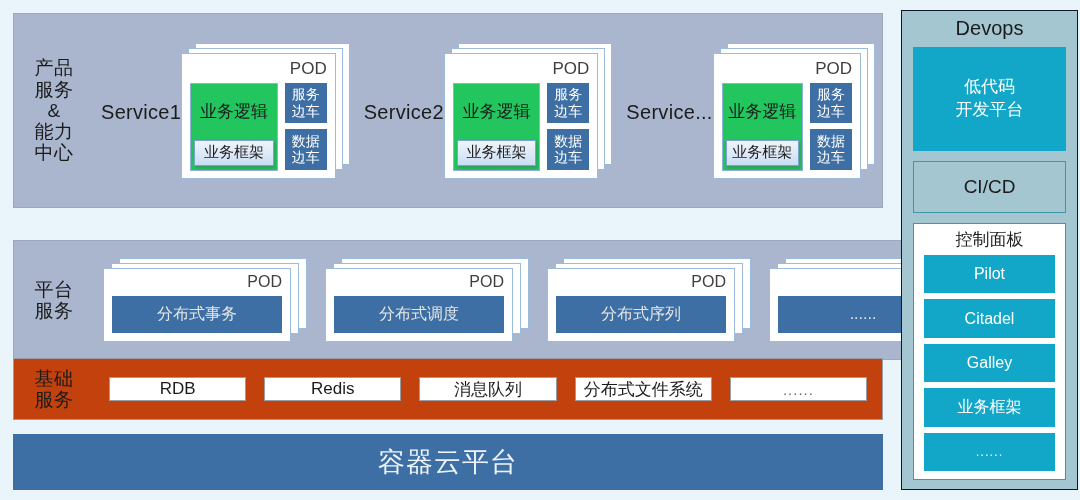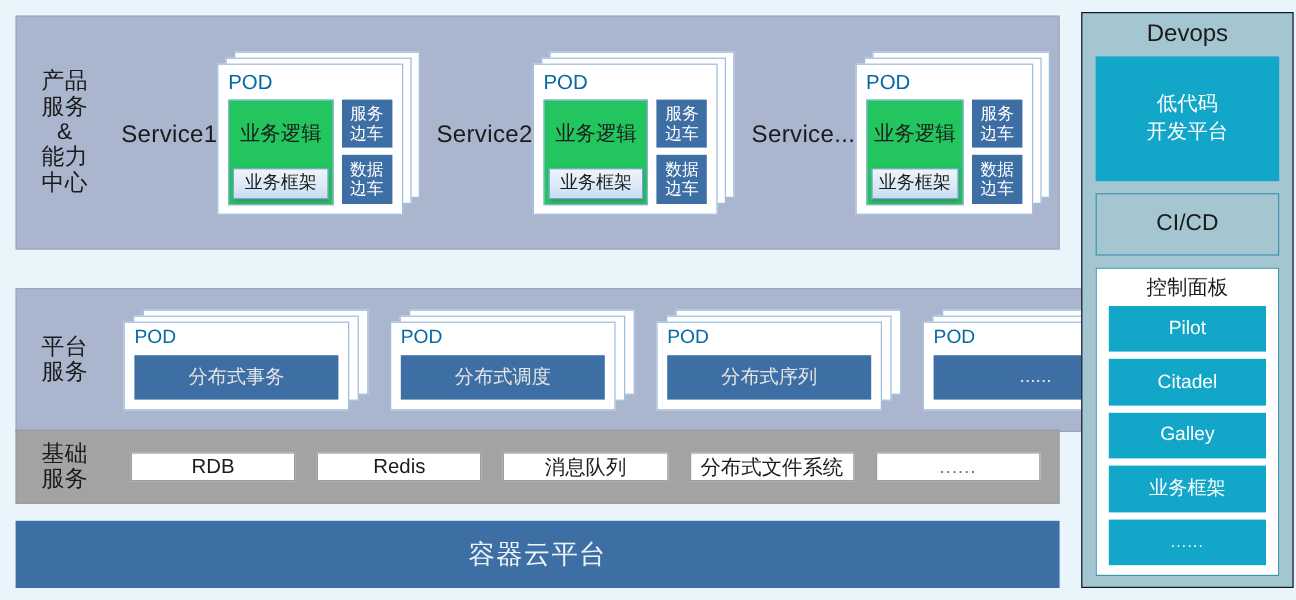--- a/index.html
+++ b/index.html
@@ -14,21 +14,21 @@
 
   
   .band{
     position:absolute;
     box-sizing:border-box;
     border:1px solid #9aa7bd;
     background:#a9b6ce;
     display:flex;
     align-items:stretch;
   }
-  .band.gray{background:#a3a3a3;border-color:#9a9da3;}
+  .band.gray{background:#c2410c;border-color:#9a9da3;}
   .band-label{
     width:80px;
     flex:0 0 80px;
     display:flex;
     align-items:center;
     justify-content:center;
     text-align:center;
     color:#1b1b1b;
     font-size:19px;
     line-height:1.12;
@@ -70,23 +70,23 @@
     position:absolute;
     left:0;top:10px;right:14px;bottom:0;
     box-sizing:border-box;
     background:#ffffff;
     border:1px solid #9dbbdc;
     display:flex;
     flex-direction:column;
     padding:3px 8px 7px 8px;
   }
   .pod-title{
-    text-align:left;
+    text-align:right;
     font-size:17px;
-    color:#0369a1;
+    color:#404040;
     line-height:1.3;
     padding:1px 0 3px 0;
   }
   .pod-row{
     flex:1 1 auto;
     display:flex;
     gap:7px;
     min-height:0;
   }
   .pod-main{
@@ -175,21 +175,21 @@
     white-space:nowrap;
   }
   .infra-item.dots{color:#6a6a6a;font-size:15px;letter-spacing:1px;}
 
   
   .cloudbar{
     position:absolute;
     box-sizing:border-box;
     background:#3d6fa4;
     display:flex;align-items:center;justify-content:center;
-    color:#eef3f9;font-size:22px;letter-spacing:1px;
+    color:#eef3f9;font-size:27px;letter-spacing:1px;
   }
 
   
   .devops{
     position:absolute;
     box-sizing:border-box;
     background:#a4c6d1;
     border:1px solid #0f172a;
     display:flex;flex-direction:column;
     align-items:center;

